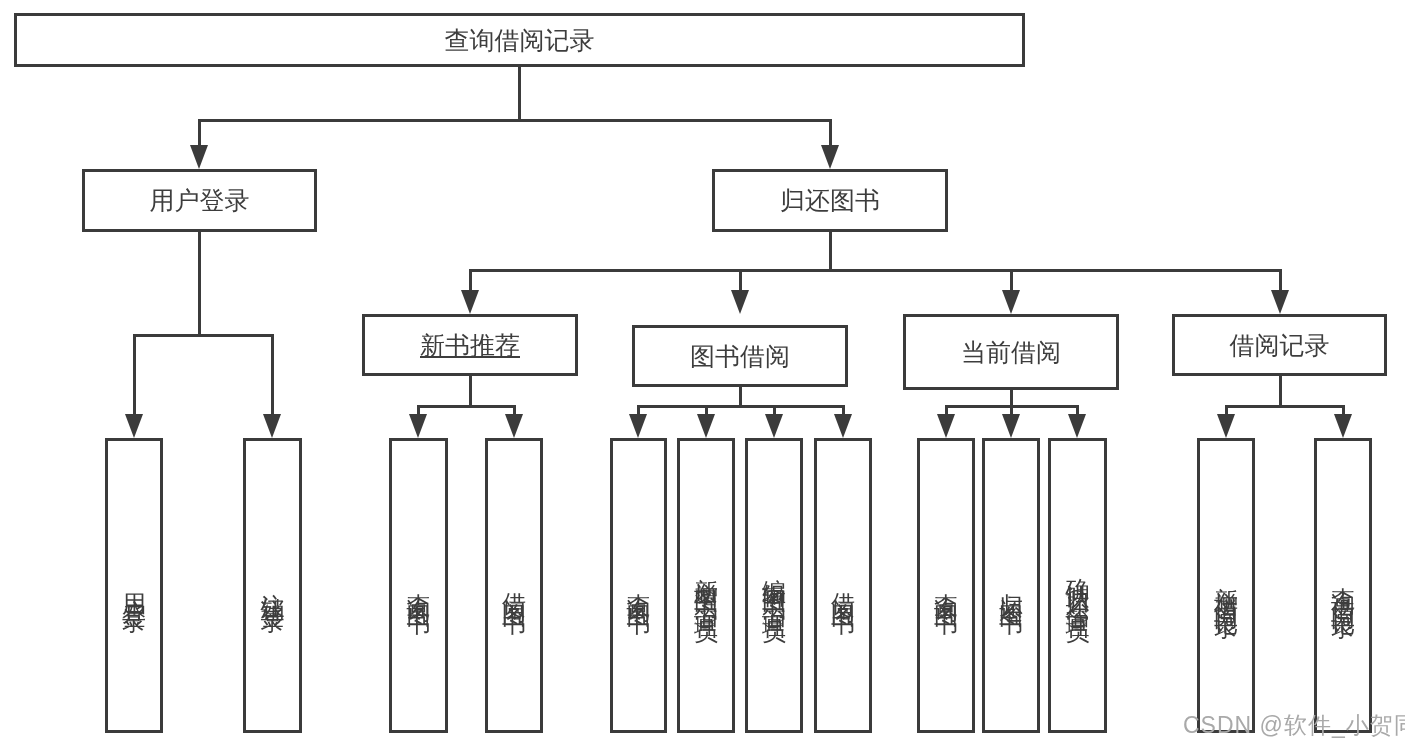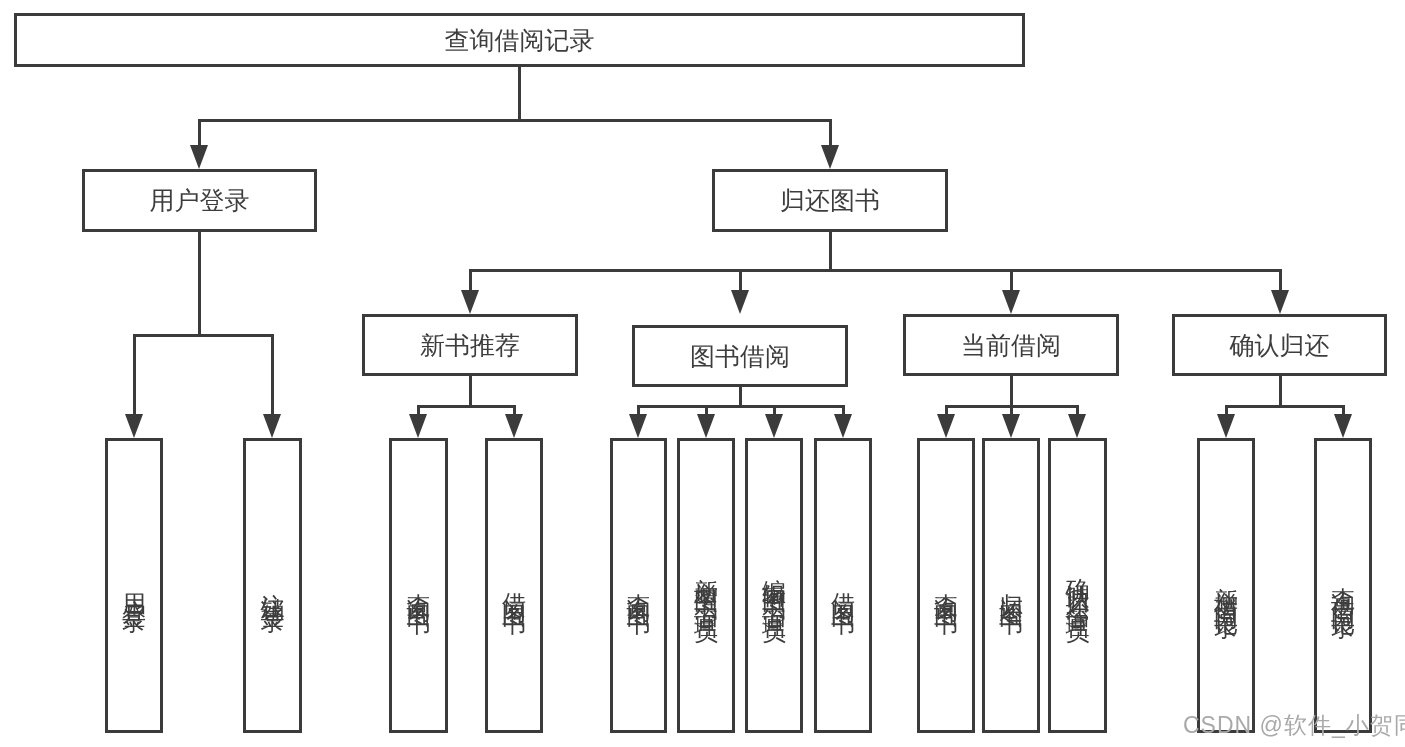--- a/index.html
+++ b/index.html
@@ -70,30 +70,30 @@
 <div class="node" style="left: 14px; top: 13px; width: 1011px; height: 54px; border-color: rgb(59, 59, 59); background: rgb(255, 255, 255);">
       <span class="node-label" style="color: rgb(61, 61, 61);">查询借阅记录</span>
     </div>
     <div class="node" style="left: 82px; top: 169px; width: 235px; height: 63px; border-color: rgb(59, 59, 59); background: rgb(255, 255, 255);">
       <span class="node-label" style="color: rgb(61, 61, 61);">用户登录</span>
     </div>
     <div class="node" style="left: 712px; top: 169px; width: 236px; height: 63px; border-color: rgb(59, 59, 59); background: rgb(255, 255, 255);">
       <span class="node-label" style="color: rgb(61, 61, 61);">归还图书</span>
     </div>
     <div class="node" style="left: 362px; top: 314px; width: 216px; height: 62px; border-color: rgb(59, 59, 59); background: rgb(255, 255, 255);">
-      <span class="node-label" style="color: rgb(61, 61, 61);">新书推荐</span>
+      <span class="node-label" style="color: rgb(61, 61, 61); text-decoration: underline;">新书推荐</span>
     </div>
     <div class="node" style="left: 632px; top: 314px; width: 216px; height: 62px; border-color: rgb(59, 59, 59); background: rgb(255, 255, 255); margin-top: 11px;">
       <span class="node-label" style="color: rgb(61, 61, 61);">图书借阅</span>
     </div>
-    <div class="node" style="left: 903px; top: 314px; width: 216px; height: 62px; border-color: rgb(59, 59, 59); background: rgb(255, 255, 255);">
+    <div class="node" style="left: 903px; top: 314px; width: 216px; height: 76px; border-color: rgb(59, 59, 59); background: rgb(255, 255, 255);">
       <span class="node-label" style="color: rgb(61, 61, 61);">当前借阅</span>
     </div>
     <div class="node" style="left: 1172px; top: 314px; width: 215px; height: 62px; border-color: rgb(59, 59, 59); background: rgb(255, 255, 255);">
-      <span class="node-label" style="color: rgb(61, 61, 61);">确认归还</span>
+      <span class="node-label" style="color: rgb(61, 61, 61);">借阅记录</span>
     </div>
     <div class="node vertical" style="left: 105px; top: 438px; width: 58px; height: 295px; border-color: rgb(59, 59, 59); background: rgb(255, 255, 255);">
       <span class="node-label" style="color: rgb(61, 61, 61);">用户登录</span>
     </div>
     <div class="node vertical" style="left: 243px; top: 438px; width: 59px; height: 295px; border-color: rgb(59, 59, 59); background: rgb(255, 255, 255);">
       <span class="node-label" style="color: rgb(61, 61, 61);">注销登录</span>
     </div>
     <div class="node vertical" style="left: 389px; top: 438px; width: 59px; height: 295px; border-color: rgb(59, 59, 59); background: rgb(255, 255, 255);">
       <span class="node-label" style="color: rgb(61, 61, 61);">查询图书</span>
     </div>

